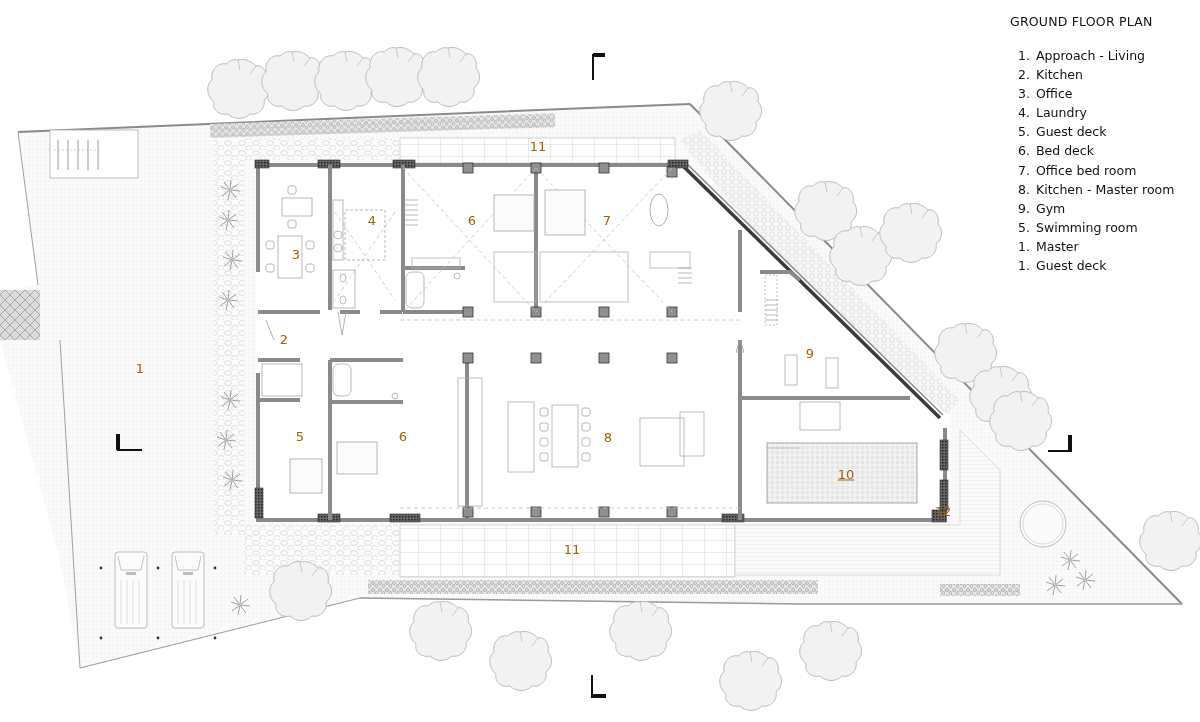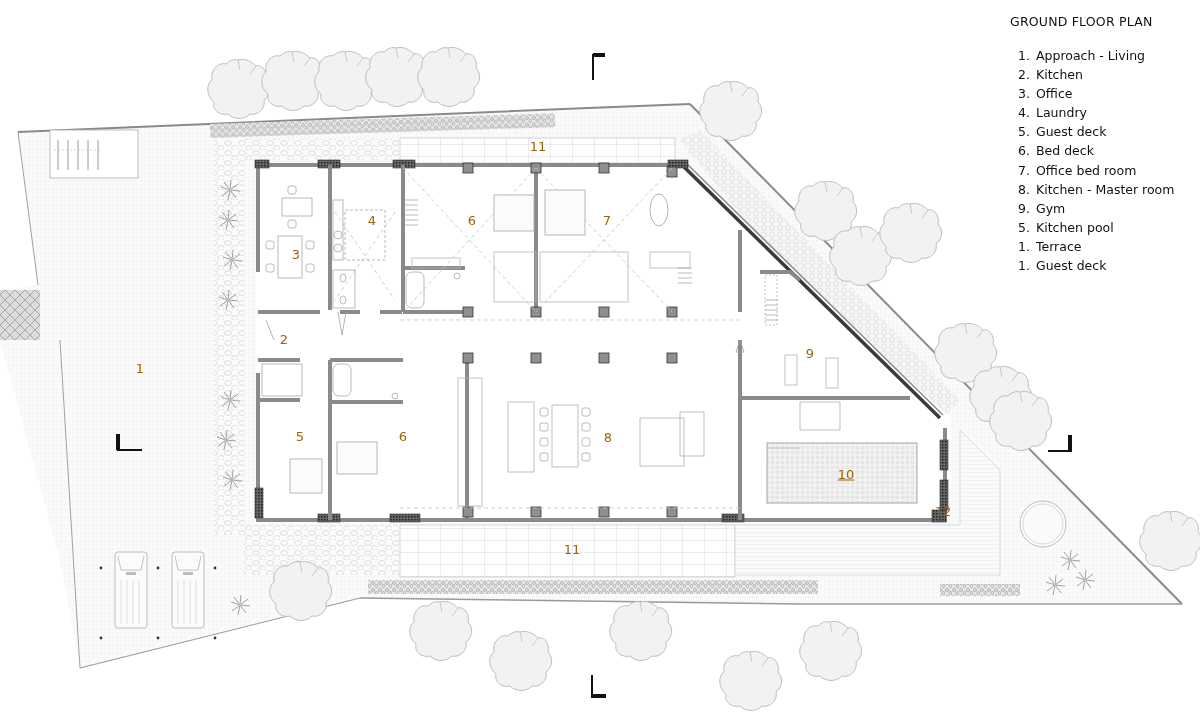--- a/index.html
+++ b/index.html
@@ -403,24 +403,24 @@
     <li class="legend-item">
         <span class="legend-num">8.</span>
         <span>Kitchen - Master room</span>
       </li>
     <li class="legend-item">
         <span class="legend-num">9.</span>
         <span>Gym</span>
       </li>
     <li class="legend-item">
         <span class="legend-num">5.</span>
-        <span>Kitchen pool</span>
+        <span>Swimming room</span>
       </li>
     <li class="legend-item">
         <span class="legend-num">1.</span>
-        <span>Terrace</span>
+        <span>Master</span>
       </li>
     <li class="legend-item">
         <span class="legend-num">1.</span>
         <span>Guest deck</span>
       </li>
   </ul>
 </div>
 
 </body></html>

